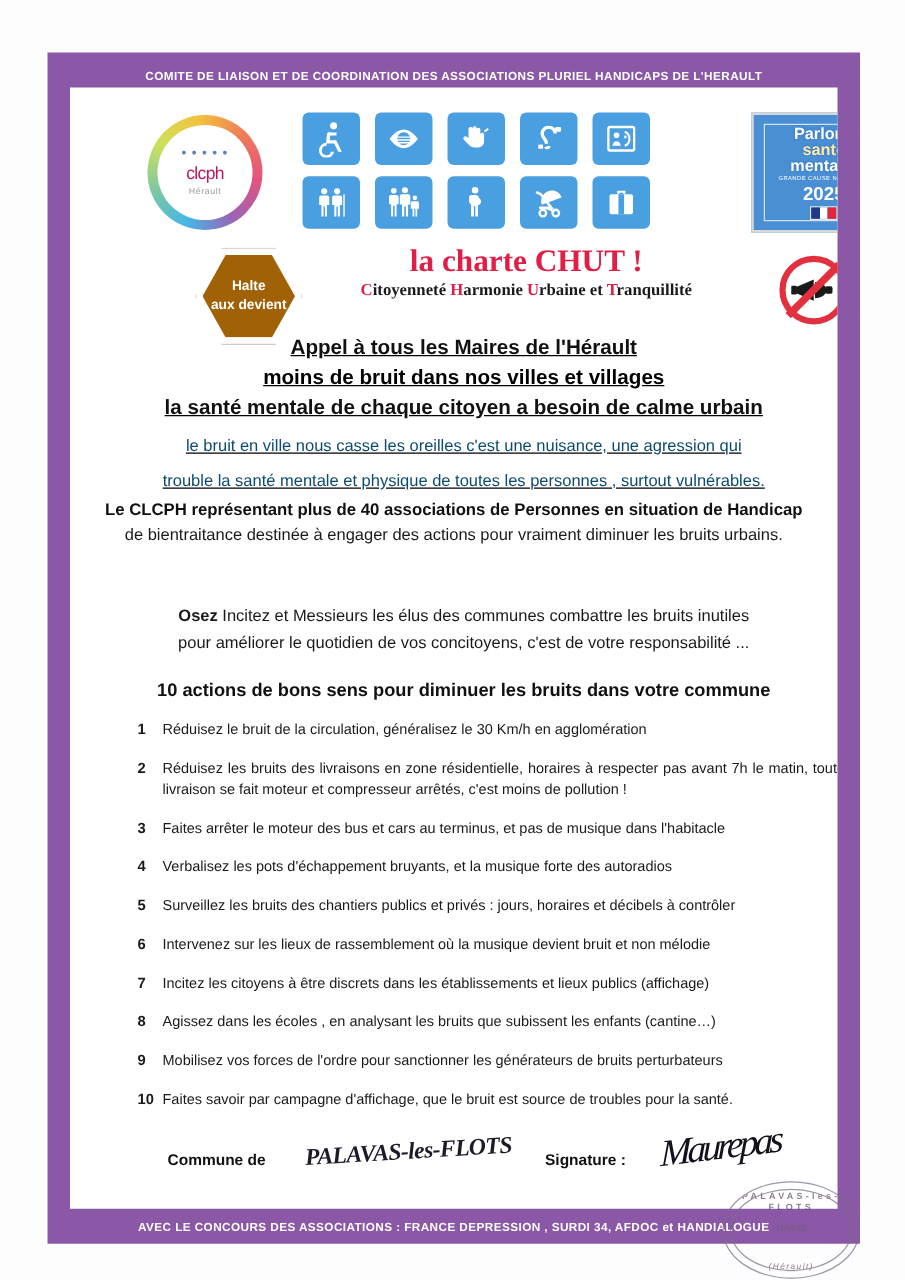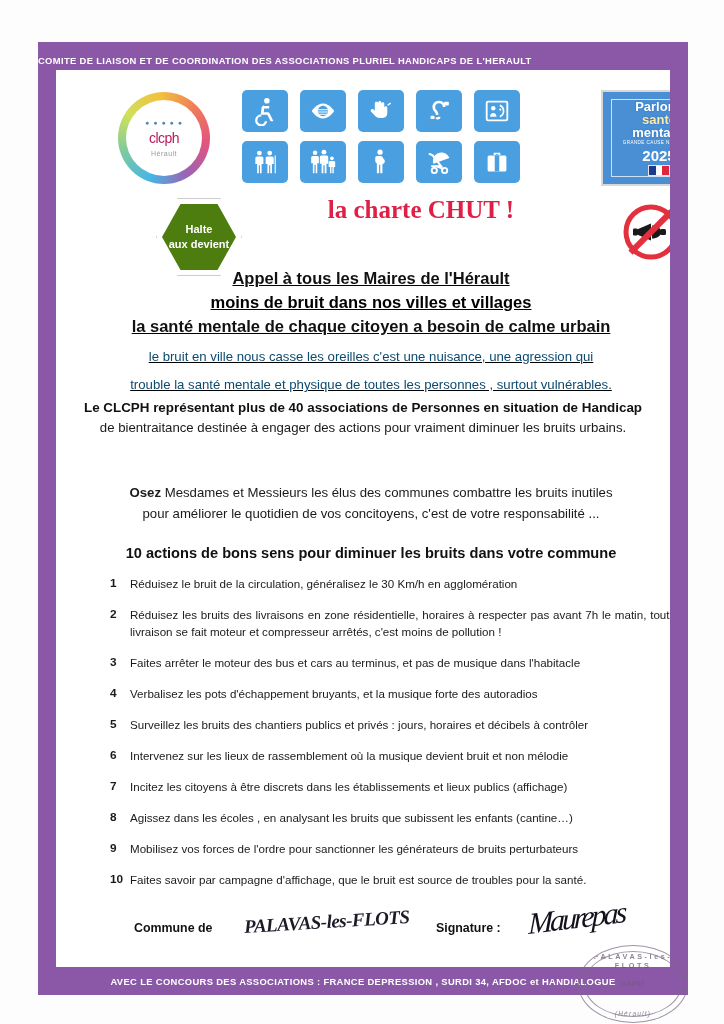--- a/index.html
+++ b/index.html
@@ -7,21 +7,21 @@
 
   #page{position:relative;width:724px;height:1024px;background:#fdfdfd;}
 
   
   .frame{position:absolute;left:38px;top:42px;width:650px;height:953px;
          background:#8a58a6;box-sizing:border-box;padding:0;}
   .frame-inner{position:absolute;left:18px;top:28px;right:18px;bottom:28px;
                background:#ffffff;box-sizing:border-box;overflow:hidden;}
 
   .header-bar{position:absolute;left:0;top:0;width:100%;height:37px;
-              display:flex;align-items:center;}
+              display:flex;align-items:center;justify-content:center;}
   .header-bar span{color:#ffffff;font-size:9.4px;font-weight:bold;letter-spacing:.35px;}
 
   .footer-bar{position:absolute;left:0;bottom:0;width:100%;height:28px;
               display:flex;align-items:center;justify-content:center;margin-top:24px;}
   .footer-bar span{color:#ffffff;font-size:9.4px;font-weight:bold;letter-spacing:.35px;}
 
   
   .toprow{position:absolute;left:0;top:6px;width:100%;height:110px;}
 
   
@@ -57,21 +57,21 @@
   .flag i{flex:1;display:block;}
   .flag i:nth-child(1){background:#1e3a8a;}
   .flag i:nth-child(2){background:#ffffff;}
   .flag i:nth-child(3){background:#e0263c;}
 
   
   .halte{position:absolute;left:100px;top:128px;width:86px;height:78px;}
   .halte .hexo{position:absolute;inset:0;background:#ffffff;
       clip-path:polygon(25% 0,75% 0,100% 50%,75% 100%,25% 100%,0 50%);
       border:1px solid #ccc;}
-  .halte .hexi{position:absolute;left:6px;top:6px;right:6px;bottom:6px;background:#4d7c0f;
+  .halte .hexi{position:absolute;left:6px;top:6px;right:6px;bottom:6px;background:#a16207;
       clip-path:polygon(25% 0,75% 0,100% 50%,75% 100%,25% 100%,0 50%);
       display:flex;flex-direction:column;align-items:center;justify-content:center;}
   .halte .hexi span{color:#fff;font-size:11px;font-weight:bold;line-height:15px;}
 
   
   .charte{position:absolute;left:180px;top:126px;width:370px;text-align:center;}
   .charte-t{font-family:"Liberation Serif",serif;font-size:25px;color:#e01f47;
             font-weight:bold;line-height:27px;}
   .charte-s{font-family:"Liberation Serif",serif;font-size:13.4px;color:#1a1a1a;
             font-weight:bold;line-height:16px;margin-top:1px;}
@@ -256,20 +256,23 @@
       <div class="halte">
         <div class="hexo"></div>
         <div class="hexi">
           <span>Halte</span>
           <span>aux devient</span>
         </div>
       </div>
 
       <div class="charte">
         <div class="charte-t">la charte CHUT !</div>
+        <div class="charte-s">
+          <b>C</b>itoyenneté <b>H</b>armonie <b>U</b>rbaine et <b>T</b>ranquillité
+        </div>
       </div>
 
       <div class="nohorn">
         <svg viewBox="0 0 64 64">
           <circle cx="32" cy="32" r="25" fill="none" stroke="#e2303f" stroke-width="5"></circle>
           <g fill="#1a1a1a">
             <path d="M18 29.5l14-6v17l-14-6z"></path>
             <path d="M33 25.5c5 0 9 2.6 9 6.5s-4 6.5-9 6.5z"></path>
             <rect x="41" y="29" width="6" height="6" rx="1.5"></rect>
             <rect x="14" y="28.5" width="4.5" height="7" rx="1"></rect>
@@ -286,21 +289,21 @@
         <div class="apsub">trouble la santé mentale et physique de toutes les personnes , surtout vulnérables.</div>
       </div>
 
       <div class="block2">
         <div class="b2-1">Le CLCPH représentant plus de 40 associations de Personnes en situation de Handicap</div>
         <div class="b2-2">de bientraitance destinée à engager des actions pour vraiment diminuer les bruits urbains.</div>
       </div>
 
       <div class="block3">
         <div class="b3-1">
-          <b>Osez</b><span> Mesdames et Messieurs les élus des communes combattre les bruits inutiles</span>
+          <b>Osez</b><span> Incitez et Messieurs les élus des communes combattre les bruits inutiles</span>
         </div>
         <div class="b3-2">pour améliorer le quotidien de vos concitoyens, c'est de votre responsabilité ...</div>
       </div>
 
       <div class="actions-title">10 actions de bons sens pour diminuer les bruits dans votre commune</div>
 
       <div class="list">
         <div class="item">
           <div class="num">1</div>
           <div class="txt">Réduisez le bruit de la circulation, généralisez le 30 Km/h en agglomération</div>

